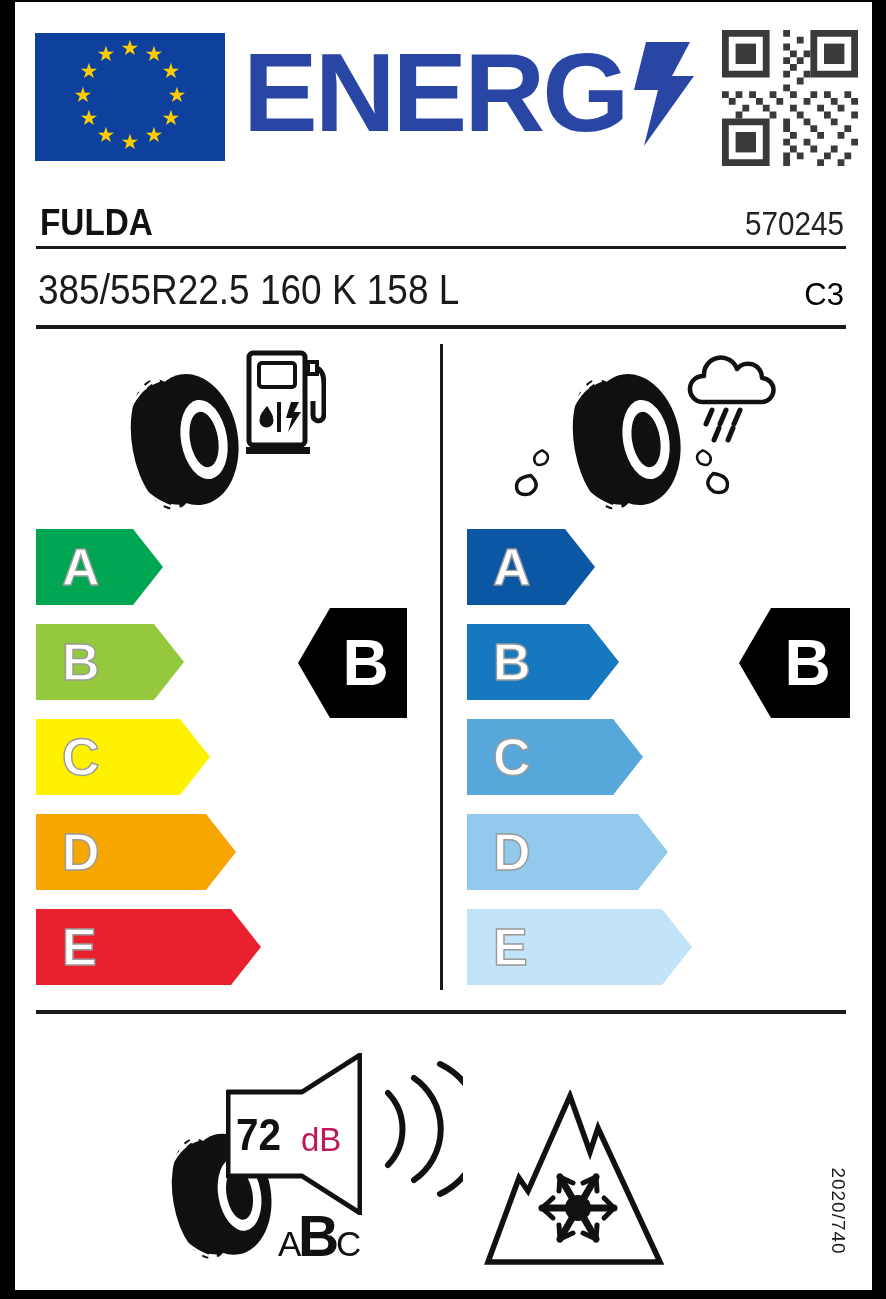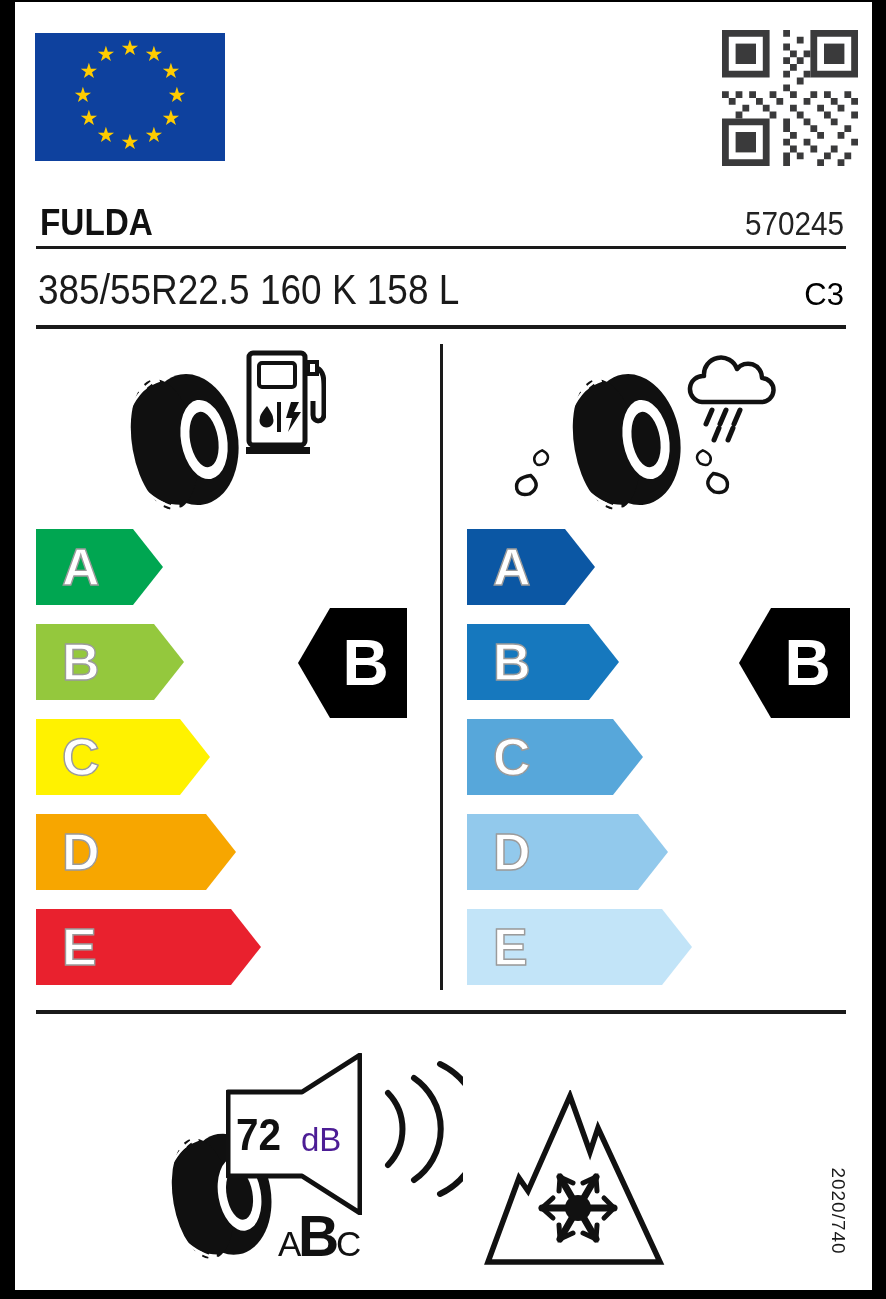--- a/index.html
+++ b/index.html
@@ -44,21 +44,21 @@
 
   .badge{position:absolute;width:109px;height:110px;background:#000;
          clip-path:polygon(0 50%,32px 0,100% 0,100% 100%,32px 100%);
          display:flex;align-items:center;justify-content:center;}
   .badge .r{color:#fff;font-size:64px;font-weight:700;margin-left:26px;}
   .badge-fuel{left:298px;top:608px;}
   .badge-wet{left:739px;top:608px;width:111px;}
 
   
   .db72{left:236px;top:1110px;font-size:44px;font-weight:700;color:#111;transform:scaleX(.92);transform-origin:left top;}
-  .dbunit{left:301px;top:1121px;font-size:33px;color:#4c1d95;}
+  .dbunit{left:301px;top:1121px;font-size:33px;color:#be185d;}
   .nA{left:278px;top:1224px;font-size:35px;color:#111;}
   .nB{left:298px;top:1203px;font-size:57px;font-weight:700;color:#111;}
   .nC{left:336px;top:1224px;font-size:35px;color:#111;}
   .reg{left:778px;top:1200px;width:120px;text-align:center;transform:rotate(90deg);
        font-size:19px;letter-spacing:1px;color:#1a1a1a;}
   svg{display:block;}
 </style>
 </head>
 <body>
 
@@ -95,20 +95,26 @@
     <span class="star" style="left:125px;top:74px">★</span>
     <span class="star" style="left:108px;top:91px">★</span>
     <span class="star" style="left:84px;top:98px">★</span>
     <span class="star" style="left:60px;top:91px">★</span>
     <span class="star" style="left:43px;top:74px">★</span>
     <span class="star" style="left:37px;top:51px">★</span>
     <span class="star" style="left:43px;top:27px">★</span>
     <span class="star" style="left:60px;top:10px">★</span>
   </div>
 
+  <div class="abs energy-row">
+    <span class="energy-text">ENERG</span>
+    <svg class="bolt" width="62" height="104" viewBox="0 0 62 104">
+      <polygon points="14,0 58,0 40,34 62,34 12,104 26,48 2,48" fill="#2946A5"></polygon>
+    </svg>
+  </div>
 
   <svg class="abs qr" width="136" height="136" viewBox="0 0 140 140" fill="#3A3A3B">
     <path fill-rule="evenodd" d="M0 0h49v49H0z M7 7v35h35V7z M91 0h49v49H91z M98 7v35h35V7z M0 91h49v49H0z M7 98v35h35V98z"></path>
     <rect x="14" y="14" width="21" height="21"></rect>
     <rect x="105" y="14" width="21" height="21"></rect>
     <rect x="14" y="105" width="21" height="21"></rect>
     <path d="M63 0h7v7h-7z M77 7h7v7h-7z M63 14h7v7h-7z M70 21h7v7h-7z M84 21h7v7h-7z M63 28h7v7h-7z M77 28h7v7h-7z M70 35h7v7h-7z M63 42h7v7h-7z M84 42h7v7h-7z M77 49h7v7h-7z M63 56h7v7h-7z M0 63h7v7h-7z M14 63h7v7h-7z M28 63h7v7h-7z M49 63h7v7h-7z M70 63h7v7h-7z M91 63h7v7h-7z M105 63h7v7h-7z M126 63h7v7h-7z M7 70h7v7h-7z M35 70h7v7h-7z M56 70h7v7h-7z M84 70h7v7h-7z M112 70h7v7h-7z M133 70h7v7h-7z M21 77h7v7h-7z M42 77h7v7h-7z M70 77h7v7h-7z M98 77h7v7h-7z M119 77h7v7h-7z M14 84h7v7h-7z M49 84h7v7h-7z M77 84h7v7h-7z M105 84h7v7h-7z M133 84h7v7h-7z M63 91h7v7h-7z M84 91h7v7h-7z M112 91h7v7h-7z M63 98h7v7h-7z M91 98h7v7h-7z M126 98h7v7h-7z M70 105h7v7h-7z M98 105h7v7h-7z M119 105h7v7h-7z M63 112h7v7h-7z M84 112h7v7h-7z M133 112h7v7h-7z M70 119h7v7h-7z M91 119h7v7h-7z M112 119h7v7h-7z M63 126h7v7h-7z M77 126h7v7h-7z M105 126h7v7h-7z M126 126h7v7h-7z M63 133h7v7h-7z M98 133h7v7h-7z M119 133h7v7h-7z"></path>
   </svg>
 
   <div class="abs brand">FULDA</div>

